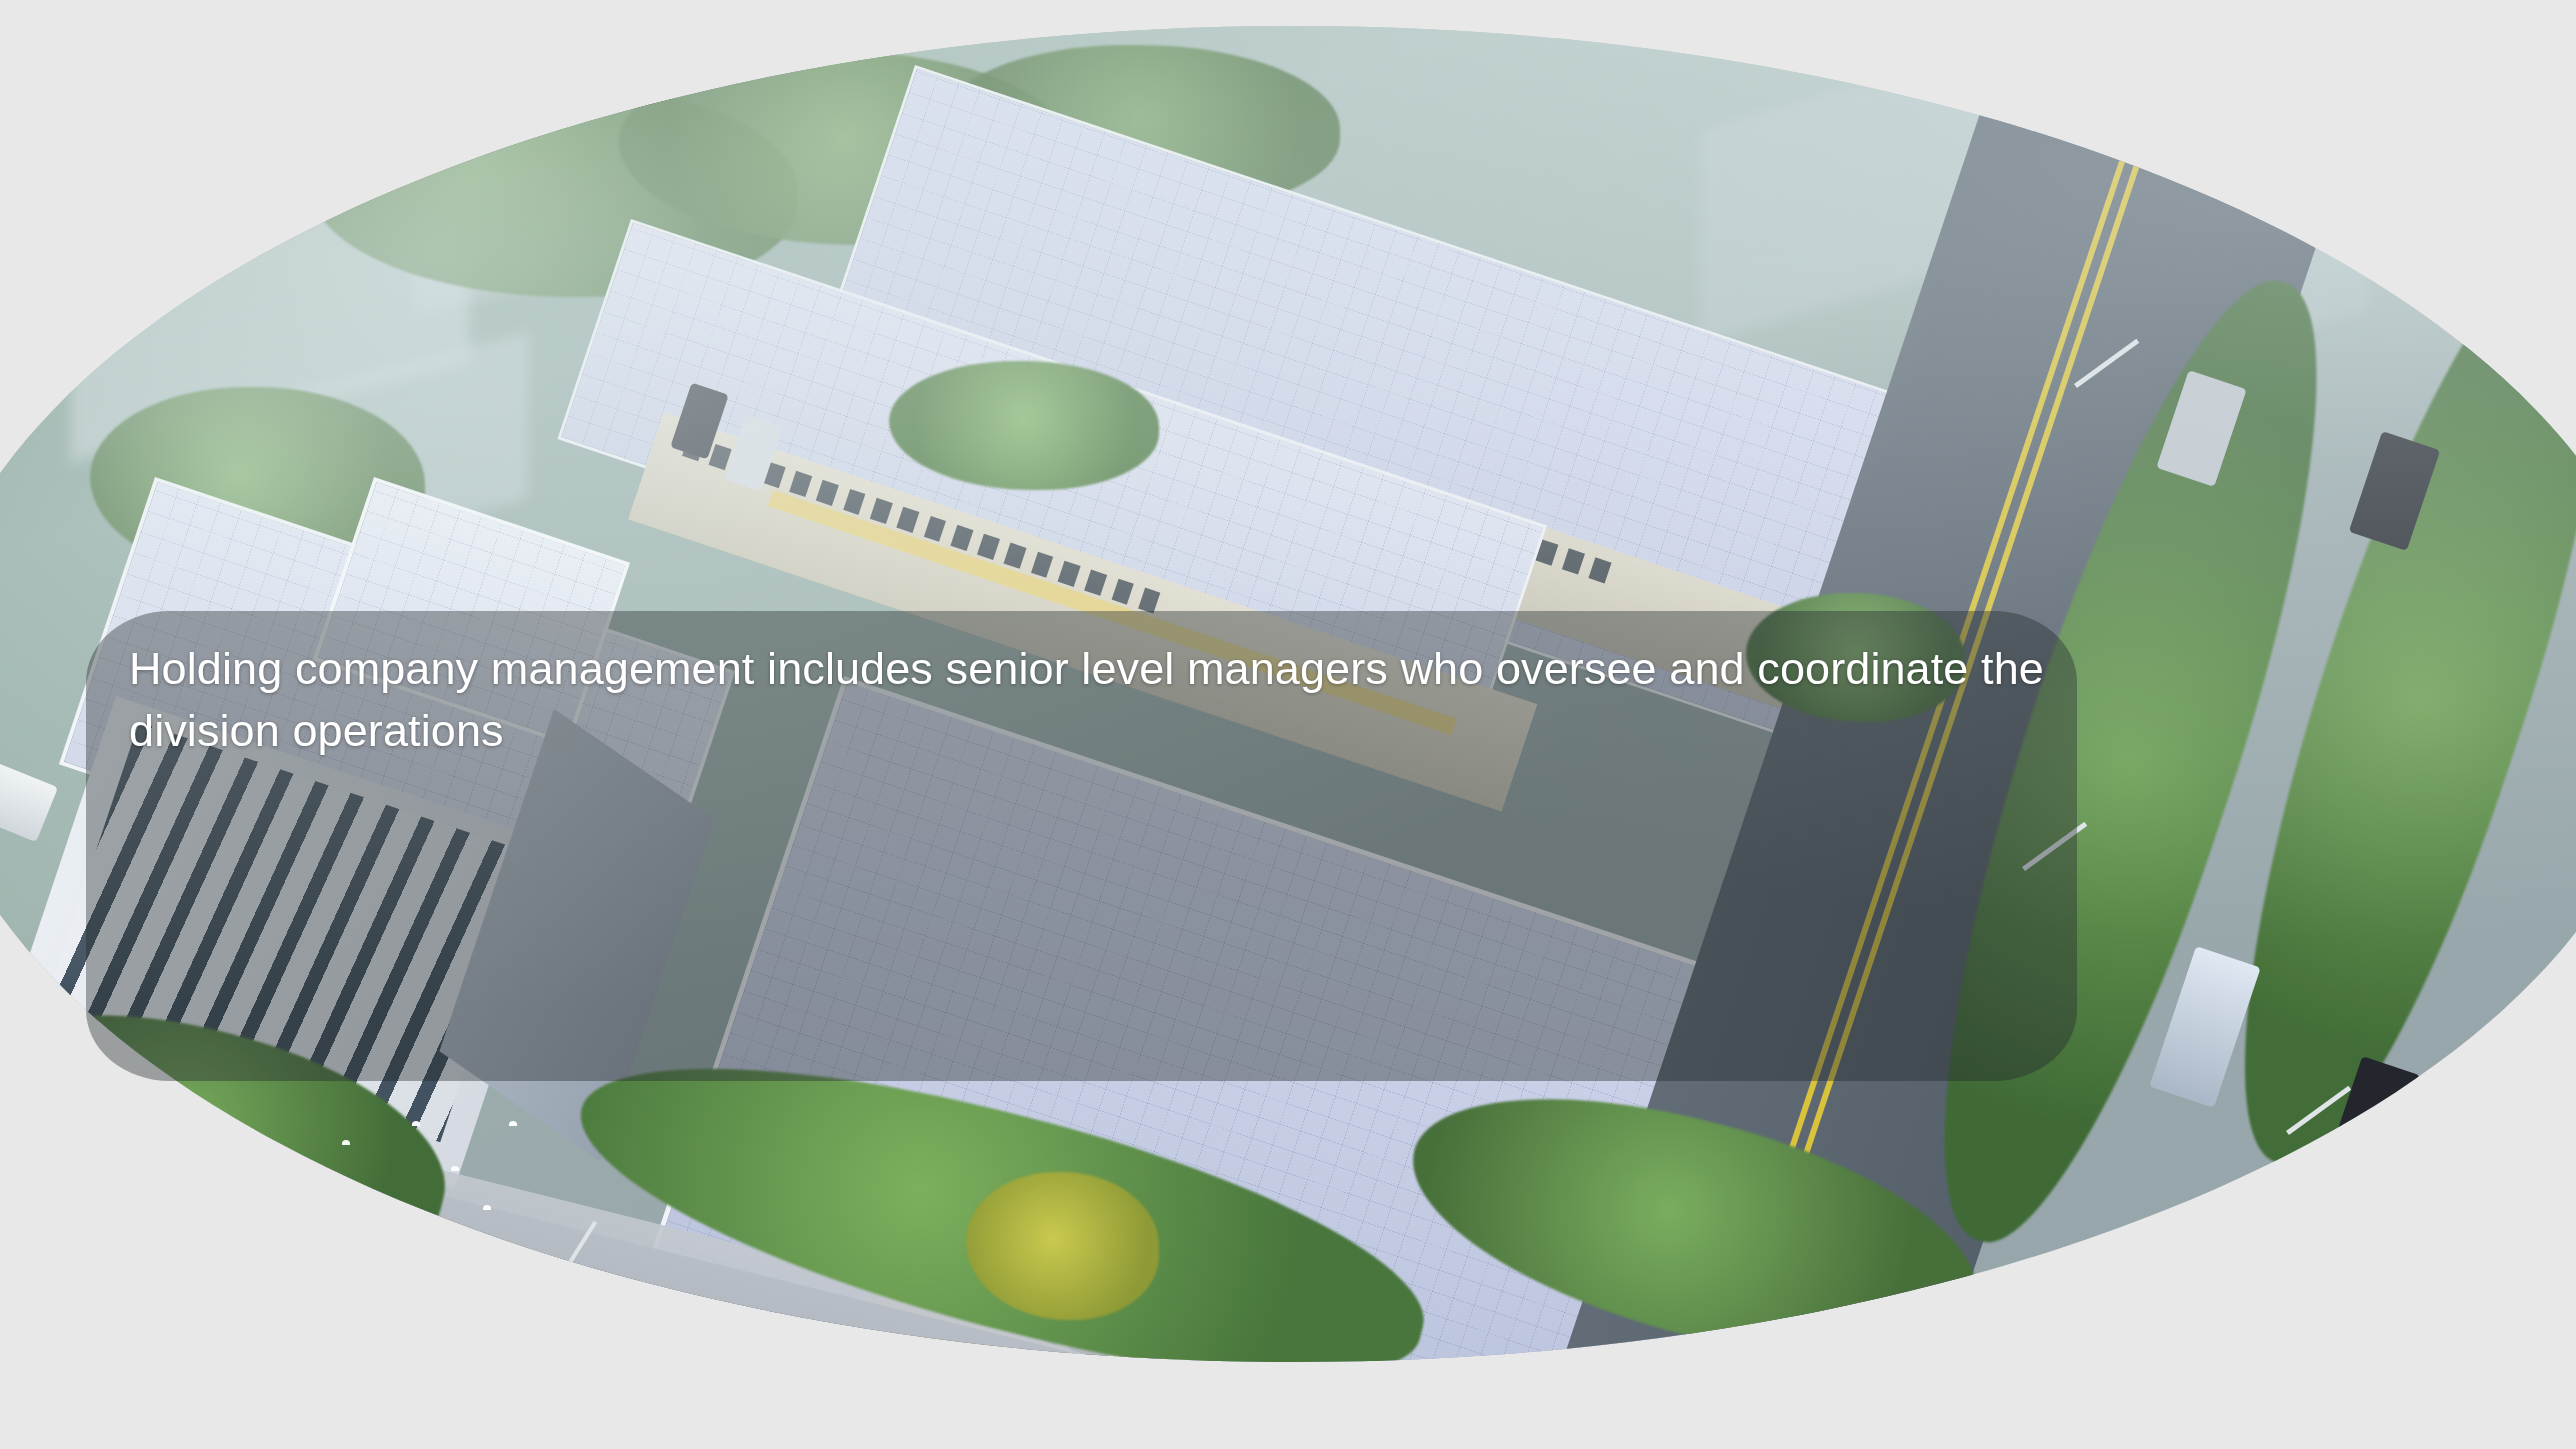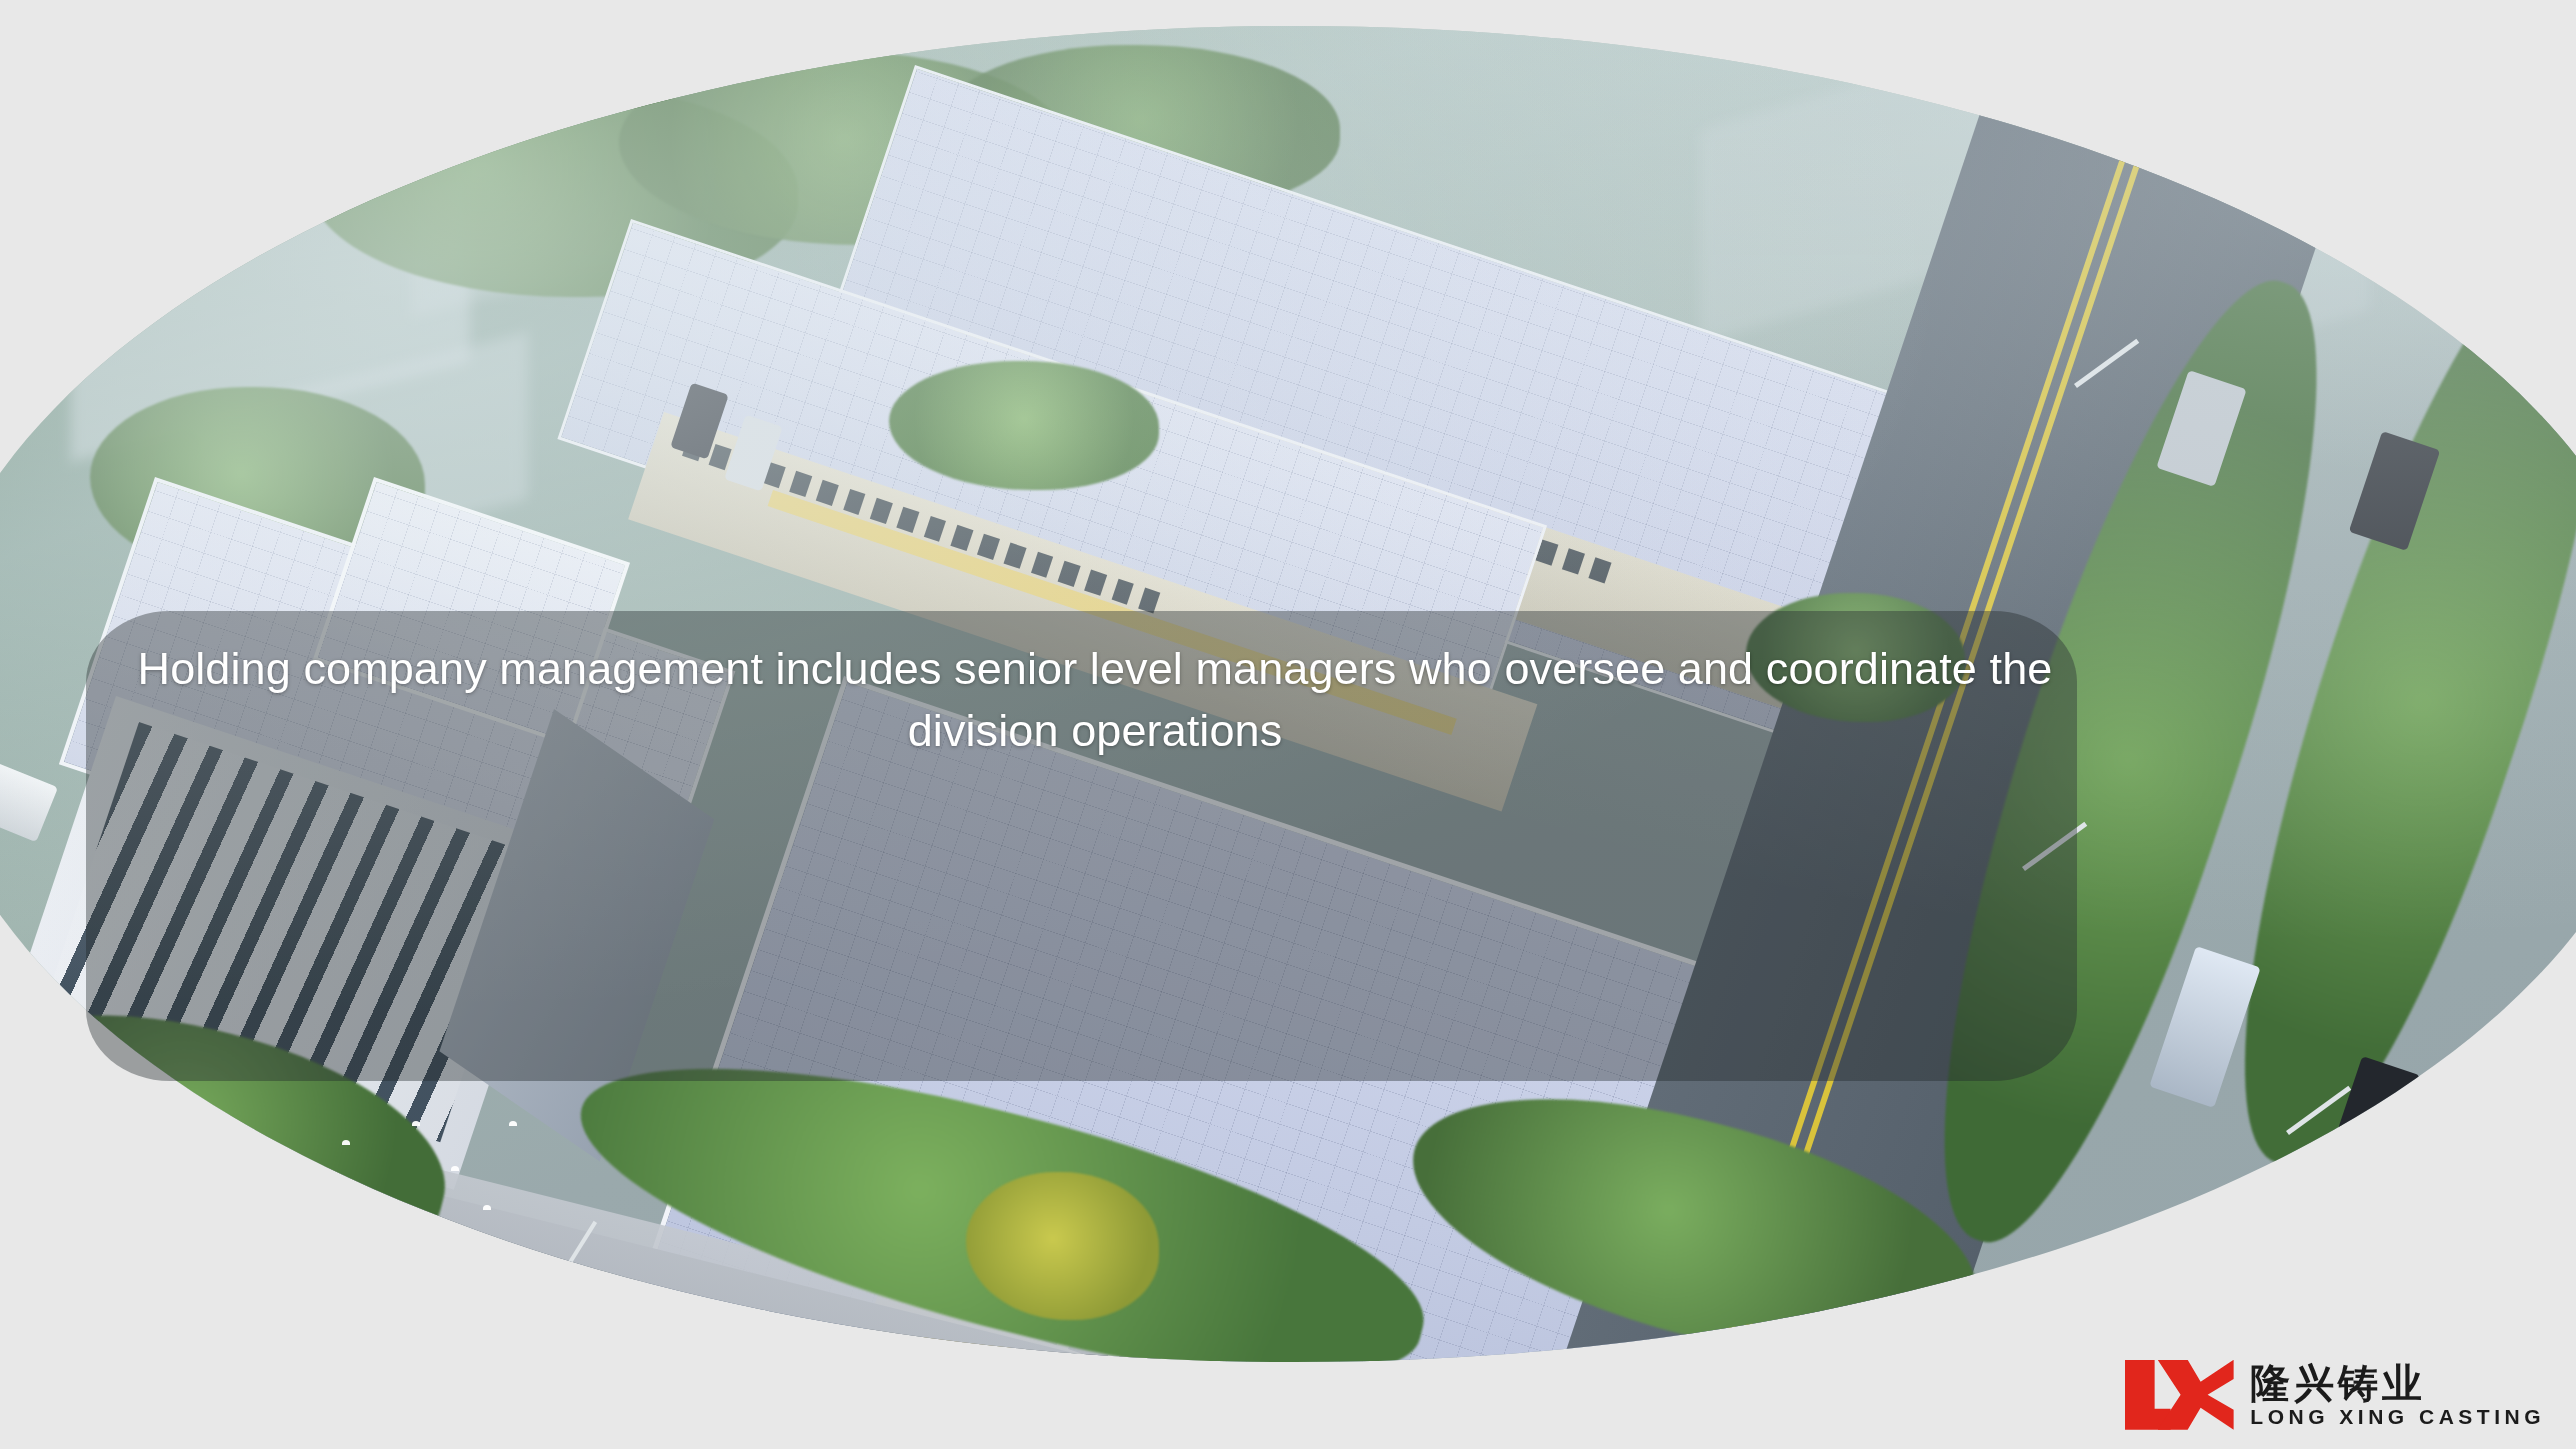--- a/index.html
+++ b/index.html
@@ -97,21 +97,21 @@
   }
   #text-body{
     position:absolute;
     left:129px; top:638px; width:1932px;
     z-index:30;
     color:#ffffff;
     font-size:45px; line-height:1.38;
     letter-spacing:0.1px;
     text-shadow:0 1.3px 3.9px rgba(0,0,0,.35);
   }
-  #text-body p{ margin:0;text-align:center; }
+  #text-body p{ margin:0; }
   #text-body p.gap{ margin-top:48px; }
 
   
   #page-title{
     position:absolute; left:58px; top:81px;
     font-size:62px; font-weight:400; color:#111;
     letter-spacing:0.6px; z-index:35;
     white-space:nowrap;
   }
 
@@ -323,25 +323,15 @@
   </div>
 
   <div id="text-panel"></div>
 
   <div id="text-body">
     <p>Holding company management includes senior level managers who oversee and coordinate the division operations</p>
   </div>
 
 
 
-  <div id="logo">
-    <div id="logo-mark">
-      <div class="lx-l"></div>
-      <div class="lx-x"></div>
-    </div>
-    <div id="logo-text">
-      <div id="logo-cn"><span>隆兴铸</span><span class="dot" style="color:#1b1b1b">业</span></div>
-      <div id="logo-en">LONG XING CASTING</div>
-    </div>
-  </div>
 
 </div>
 
 
 </body></html>

